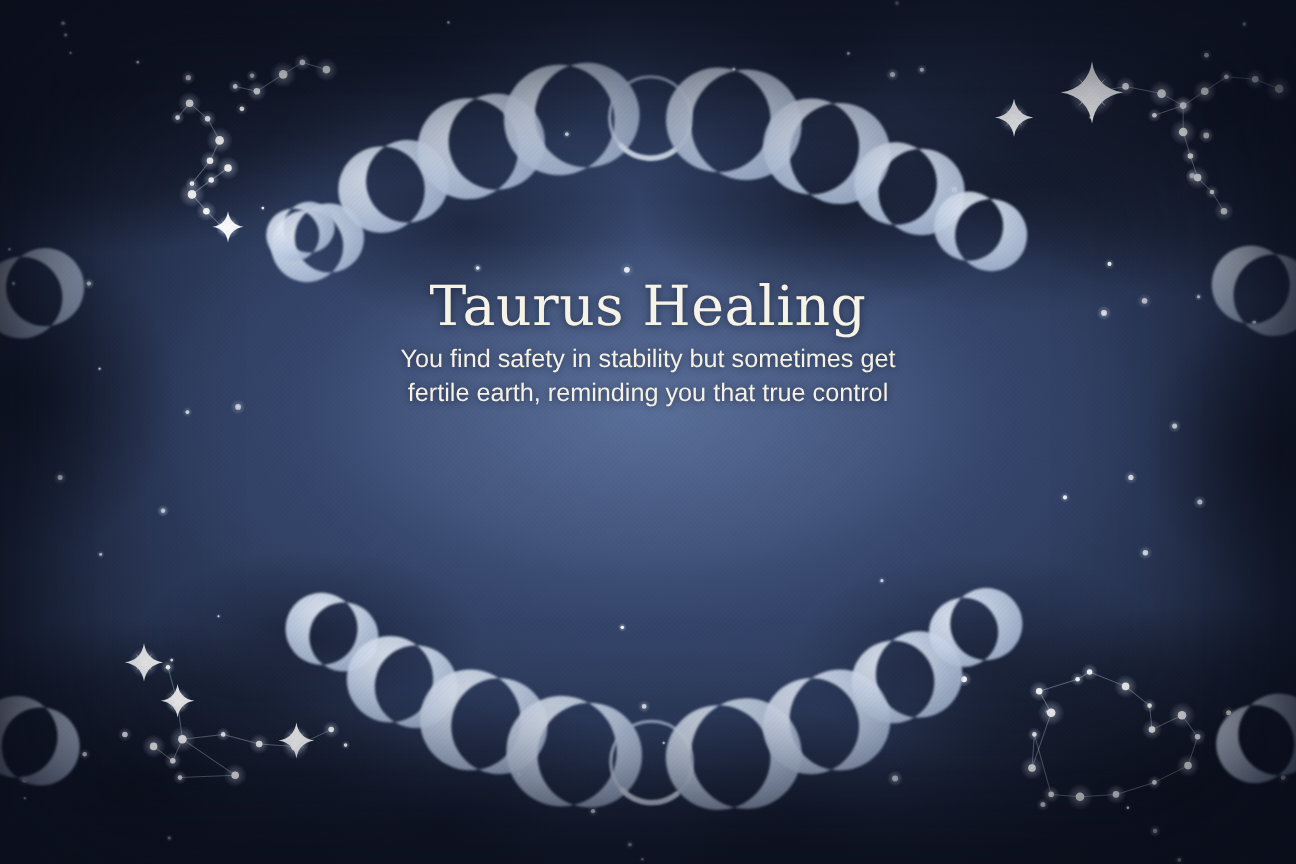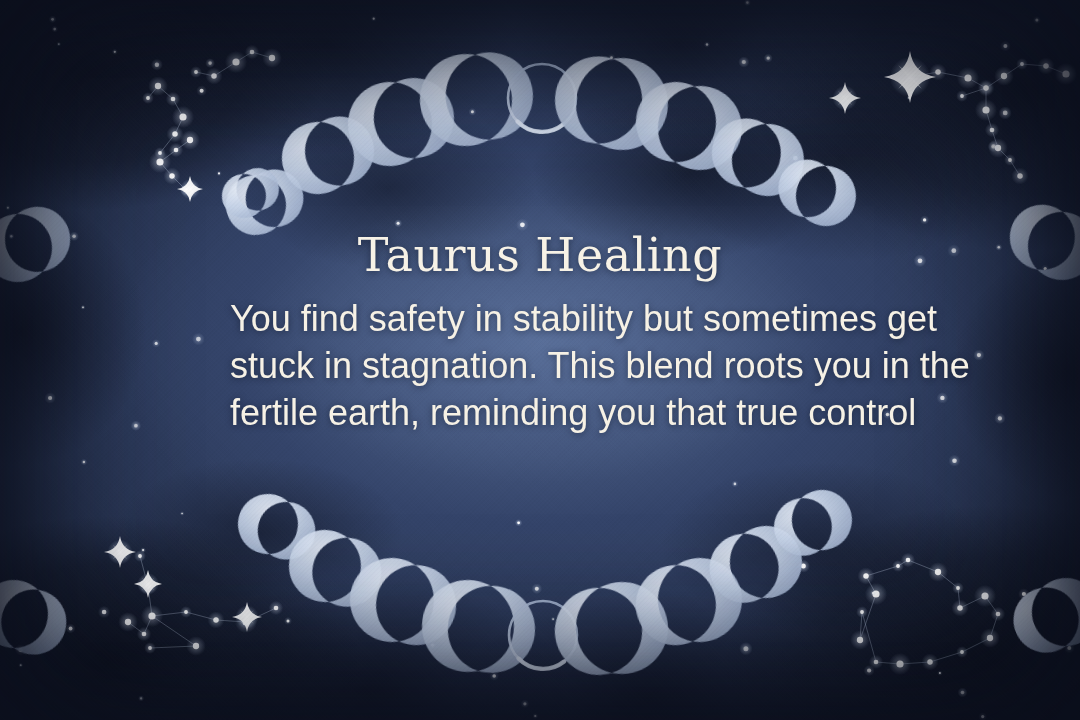--- a/index.html
+++ b/index.html
@@ -84,23 +84,23 @@
     font-family: "DejaVu Serif", "Liberation Serif", serif;
     font-size: 46px;
     font-weight: 400;
     letter-spacing: .5px;
     color: #f7f2e6;
     margin: 0;
     line-height: 1.18;
     text-shadow: 0 1px 7px rgba(10,16,32,.55);
   }
   #body-copy {
-    margin: 14px auto 0;
+    margin: 4px auto 0;
     width: 620px;
-    font-size: 36px;
+    font-size: 21px;
     line-height: 1.30;
     color: #f6f1e5;
     text-shadow: 0 1px 6px rgba(10,16,32,.5);
   }
   #body-copy .line { display: block; white-space: nowrap; }
 </style>
 </head>
 <body>
 
 <div id="canvas">
@@ -559,18 +559,17 @@
       </g>
   </svg>
 
   <div class="sky-layer" id="sky-grain"></div>
   <div class="vignette"></div>
 
   <div id="text-block">
     <h1 id="title">Taurus Healing</h1>
     <p id="body-copy">
         <span class="line">You find safety in stability but sometimes get</span>
-        <span class="line">stuck in stagnation. This blend roots you in the</span>
         <span class="line">fertile earth, reminding you that true control</span>
       </p>
   </div>
 
 </div>
 
 </body></html>

